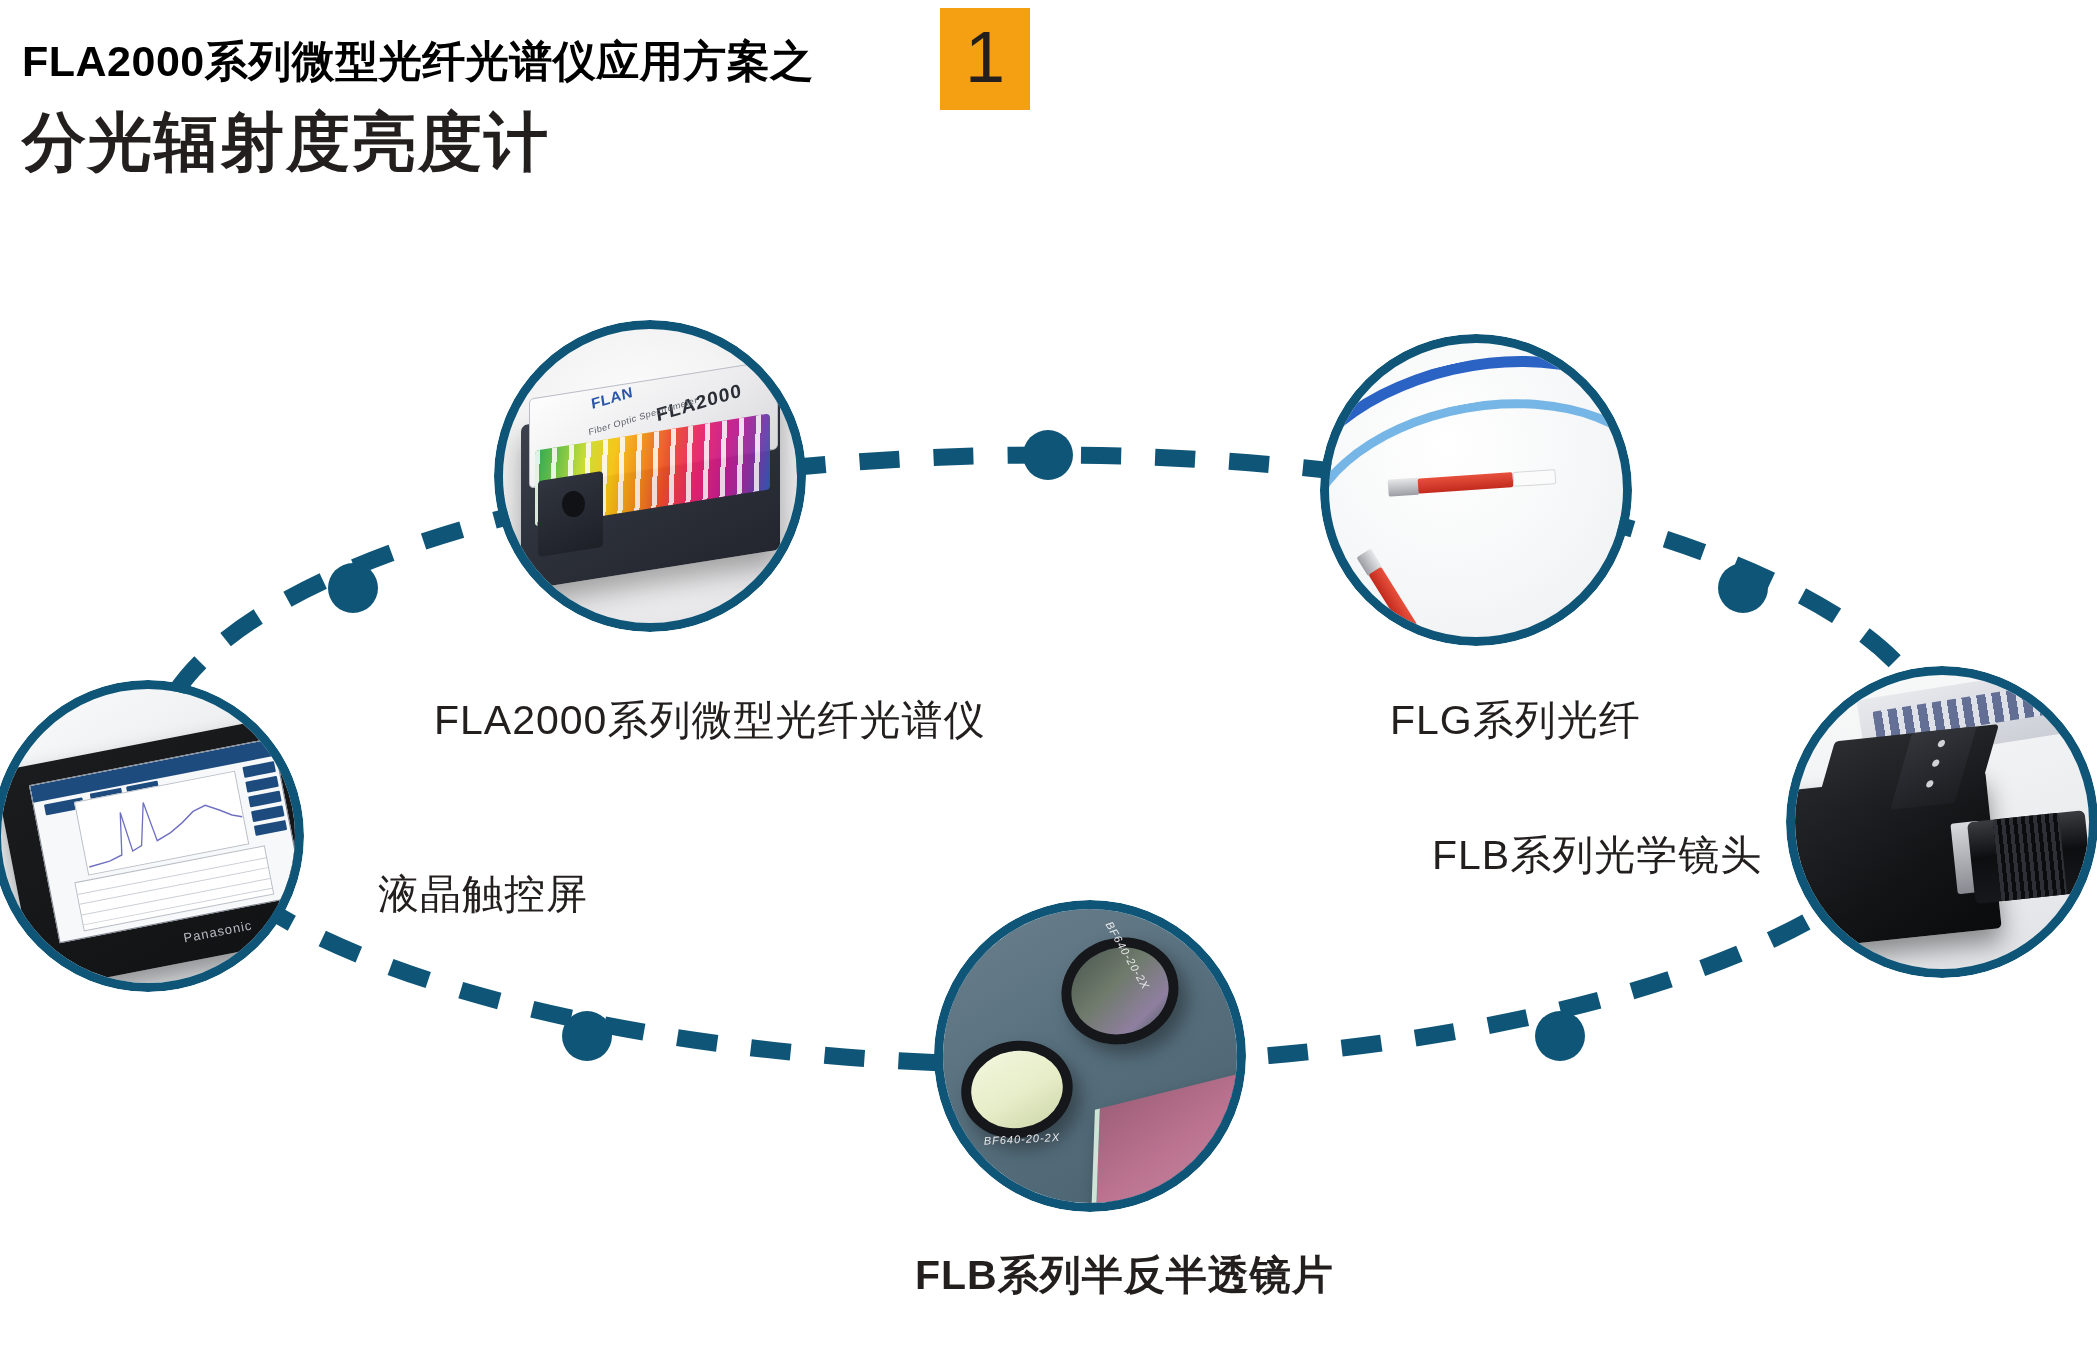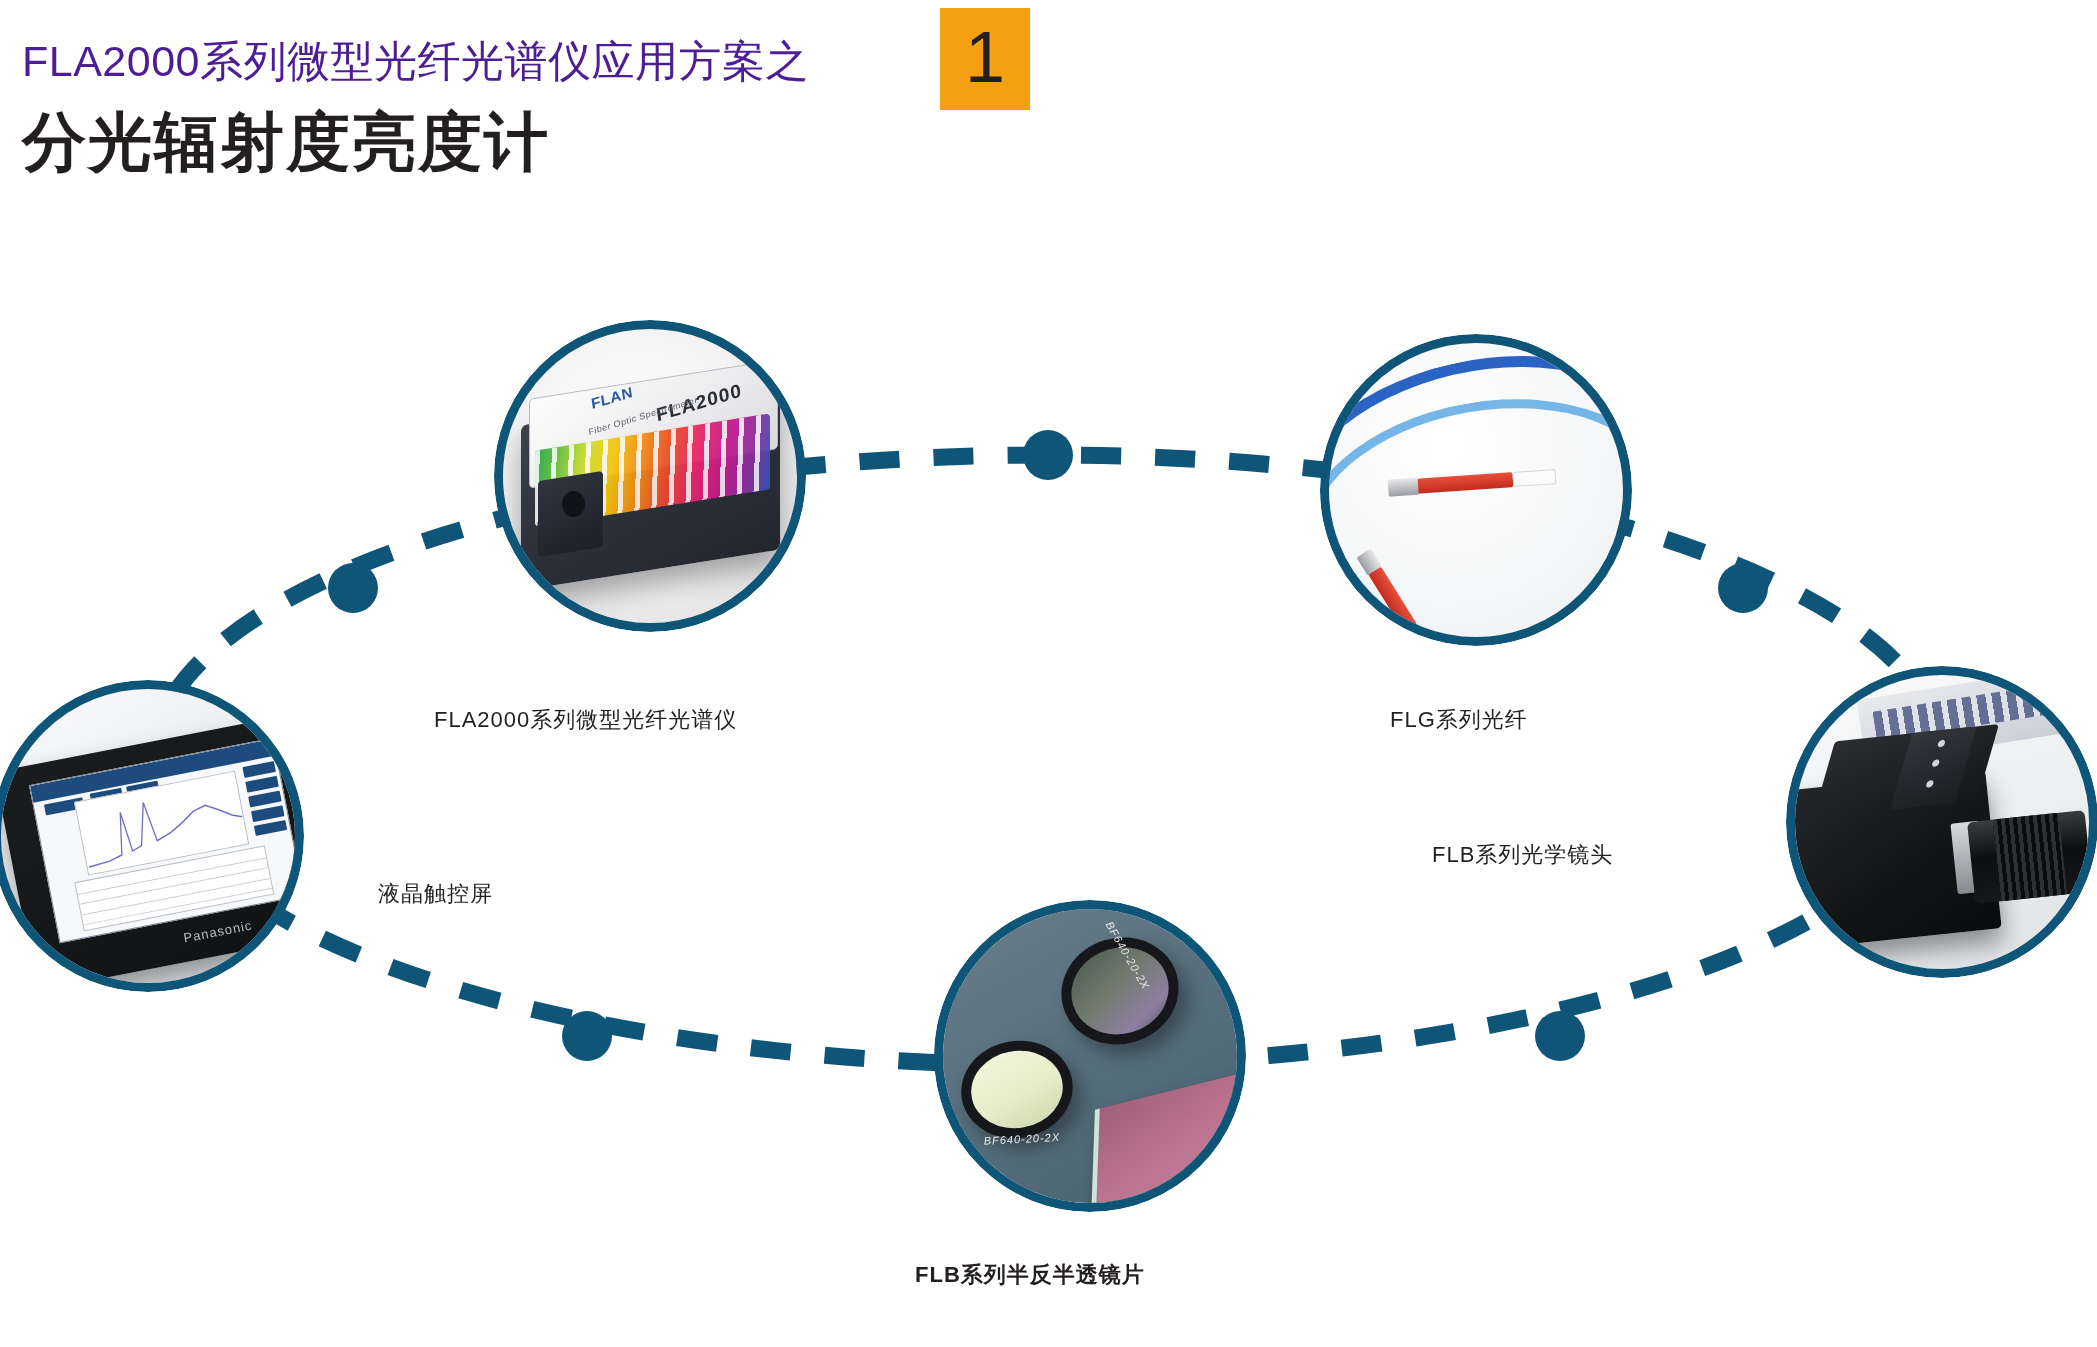--- a/index.html
+++ b/index.html
@@ -11,21 +11,21 @@
     position:relative;
     color:#231f1e;
   }
   #stage{position:absolute;left:0;top:0;width:2097px;height:1347px;}
 
   
   .hdr{position:absolute;left:0;top:0;width:2097px;height:240px;}
   .kicker{
     position:absolute;left:22px;top:34px;
     font-size:43px;line-height:54px;letter-spacing:0.5px;
-    font-weight:400;color:#4c1d95;white-space:nowrap;
+    font-weight:700;color:#000000;white-space:nowrap;
   }
   .badge{
     position:absolute;left:940px;top:8px;width:90px;height:102px;
     background:#f5a012;
   }
   .badge-num{
     position:absolute;left:0;top:0;width:90px;height:102px;
     display:flex;align-items:center;justify-content:center;
     font-size:72px;font-weight:400;color:#231f1e;line-height:1;
     padding-bottom:4px;box-sizing:border-box;
@@ -47,21 +47,21 @@
     border:9px solid #0e5577;
     z-index:4;pointer-events:none;
   }
   .node .photo{
     position:absolute;left:9px;top:9px;right:9px;bottom:9px;
     border-radius:50%;overflow:hidden;z-index:2;
   }
 
   
   .cap{
-    position:absolute;font-size:22px;line-height:40px;
+    position:absolute;font-size:41px;line-height:40px;
     color:#231f1e;white-space:nowrap;letter-spacing:1px;
   }
 
   
   .p-spec{width:100%;height:100%;background:
       radial-gradient(circle at 45% 38%, #ffffff 0%, #f3f3f4 48%, #e6e6e8 78%, #dedee1 100%);
       position:relative;}
   .spec-box{position:absolute;left:6%;top:26%;width:88%;height:56%;
       background:linear-gradient(160deg,#3c414d 0%,#2e323c 45%,#23262e 100%);
       transform:skewY(-9deg);border-radius:6px;

